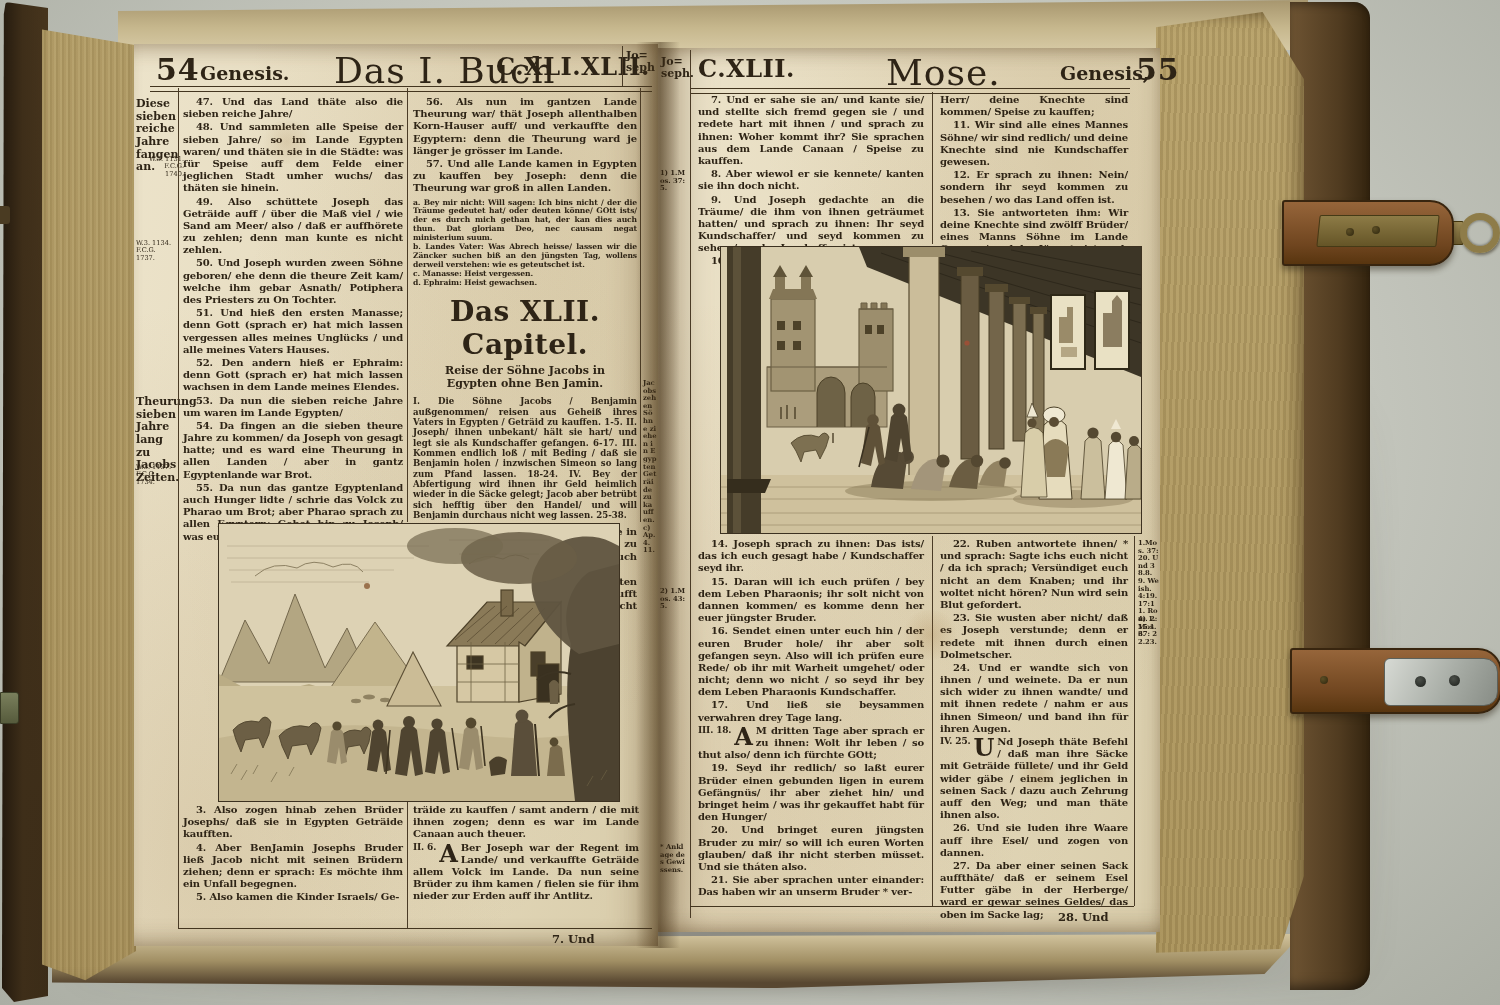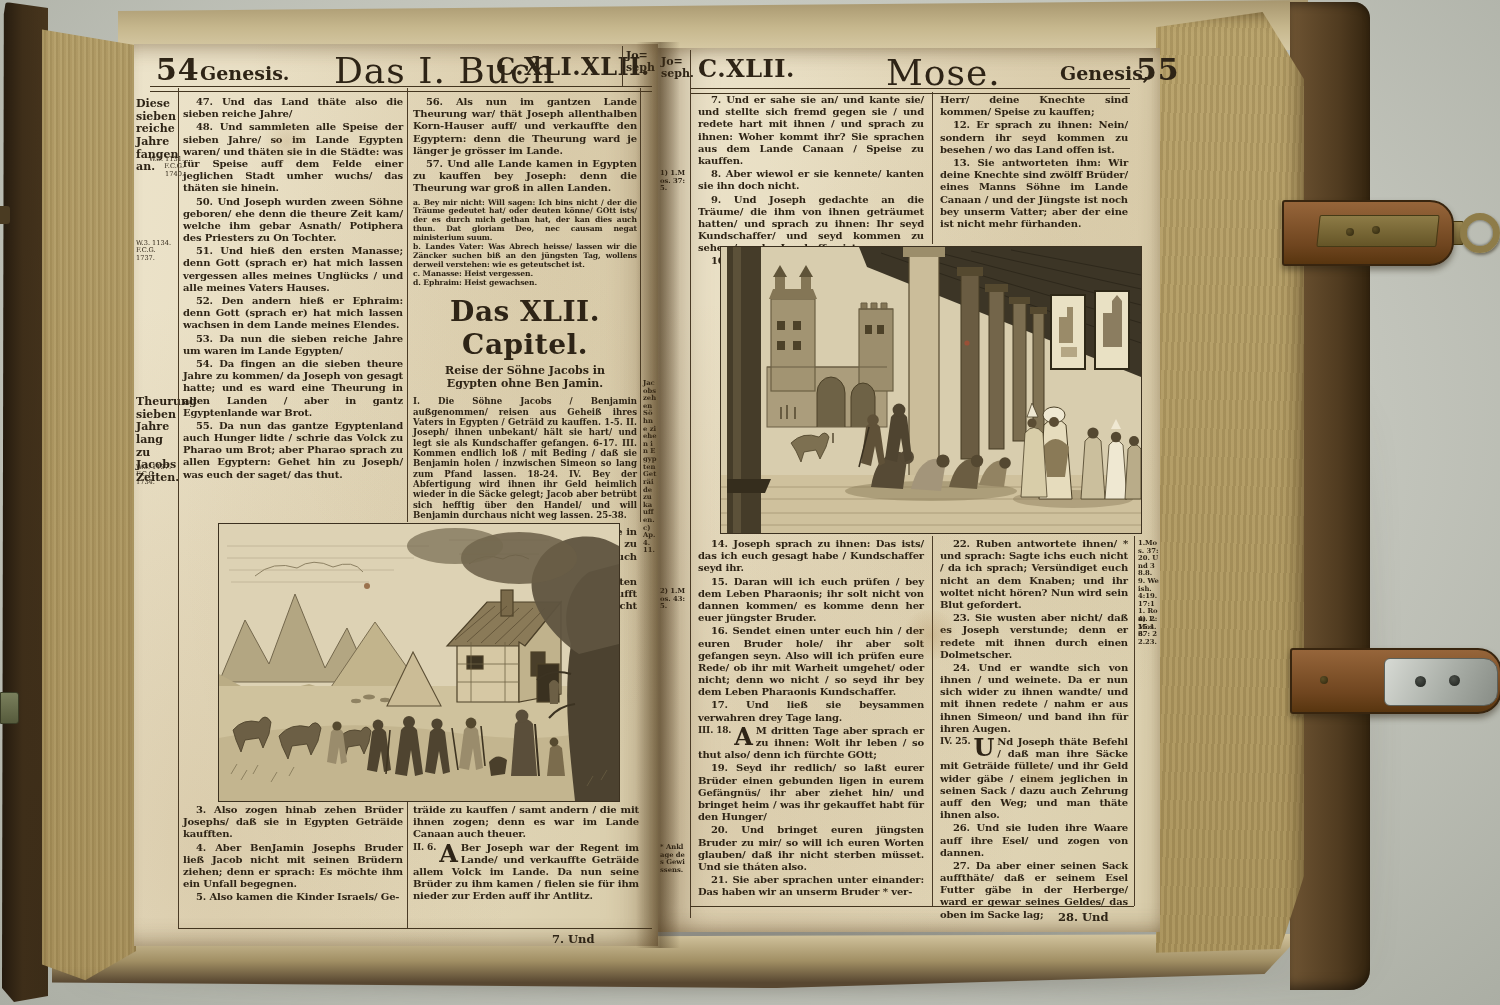--- a/index.html
+++ b/index.html
@@ -121,20 +121,21 @@
 
     <div class="abs rule-v" style="left:44px;top:44px;height:840px;"></div>
     <div class="abs rule-v" style="left:273px;top:44px;height:434px;"></div>
     <div class="abs rule-v" style="left:273px;top:756px;height:128px;"></div>
     <div class="abs rule-v" style="left:506px;top:44px;height:434px;"></div>
     <div class="abs rule-h" style="left:44px;top:884px;width:474px;"></div>
 
     <div class="abs" style="left:49px;top:52px;width:220px;">
         <p class="verse">47. Und das Land thäte also die sieben reiche Jahre/</p>
         <p class="verse">48. Und sammleten alle Speise der sieben Jahre/ so im Lande Egypten waren/ und thäten sie in die Städte: was für Speise auff dem Felde einer jeglichen Stadt umher wuchs/ das thäten sie hinein.</p>
+        <p class="verse">49. Also schüttete Joseph das Geträide auff / über die Maß viel / wie Sand am Meer/ also / daß er auffhörete zu zehlen; denn man kunte es nicht zehlen.</p>
         <p class="verse">50. Und Joseph wurden zween Söhne geboren/ ehe denn die theure Zeit kam/ welche ihm gebar Asnath/ Potiphera des Priesters zu On Tochter.</p>
         <p class="verse">51. Und hieß den ersten Manasse; denn Gott (sprach er) hat mich lassen vergessen alles meines Unglücks / und alle meines Vaters Hauses.</p>
         <p class="verse">52. Den andern hieß er Ephraim: denn Gott (sprach er) hat mich lassen wachsen in dem Lande meines Elendes.</p>
         <p class="verse">53. Da nun die sieben reiche Jahre um waren im Lande Egypten/</p>
         <p class="verse">54. Da fingen an die sieben theure Jahre zu kommen/ da Joseph von gesagt hatte; und es ward eine Theurung in allen Landen / aber in gantz Egyptenlande war Brot.</p>
         <p class="verse">55. Da nun das gantze Egyptenland auch Hunger lidte / schrie das Volck zu Pharao um Brot; aber Pharao sprach zu allen Egyptern: Gehet hin zu Joseph/ was euch der saget/ das thut.</p>
       </div>
 
     <div class="abs" style="left:279px;top:52px;width:224px;">
       <div>
@@ -273,20 +274,21 @@
 
     <div class="abs" style="left:40px;top:46px;width:226px;">
         <p class="verse">7. Und er sahe sie an/ und kante sie/ und stellte sich fremd gegen sie / und redete hart mit ihnen / und sprach zu ihnen: Woher kommt ihr? Sie sprachen aus dem Lande Canaan / Speise zu kauffen.</p>
         <p class="verse">8. Aber wiewol er sie kennete/ kanten sie ihn doch nicht.</p>
         <p class="verse">9. Und Joseph gedachte an die Träume/ die ihm von ihnen geträumet hatten/ und sprach zu ihnen: Ihr seyd Kundschaffer/ und seyd kommen zu sehen / wo das Land offen ist.</p>
         <p class="verse">10. Sie antworteten ihm: Nein/ mein</p>
       </div>
     <div class="abs" style="left:282px;top:46px;width:188px;">
       <p class="verse cont">Herr/ deine Knechte sind kommen/ Speise zu kauffen;</p>
       <div>
+          <p class="verse">11. Wir sind alle eines Mannes Söhne/ wir sind redlich/ und deine Knechte sind nie Kundschaffer gewesen.</p>
           <p class="verse">12. Er sprach zu ihnen: Nein/ sondern ihr seyd kommen zu besehen / wo das Land offen ist.</p>
           <p class="verse">13. Sie antworteten ihm: Wir deine Knechte sind zwölff Brüder/ eines Manns Söhne im Lande Canaan / und der Jüngste ist noch bey unserm Vatter; aber der eine ist nicht mehr fürhanden.</p>
         </div>
     </div>
 
     <svg class="abs engraving" style="left:62px;top:198px;" width="420" height="286" viewBox="0 0 420 286">
       <rect width="420" height="286" fill="#d8cdae"></rect>
       <polygon points="138,0 420,0 420,130 146,20" fill="#3c3526"></polygon>
       <g stroke="#241f14" stroke-width="1" opacity="0.6">
         <path d="M160 6 L420 96 M185 6 L420 76 M215 5 L420 58 M250 4 L420 42 M290 3 L420 28"></path>

